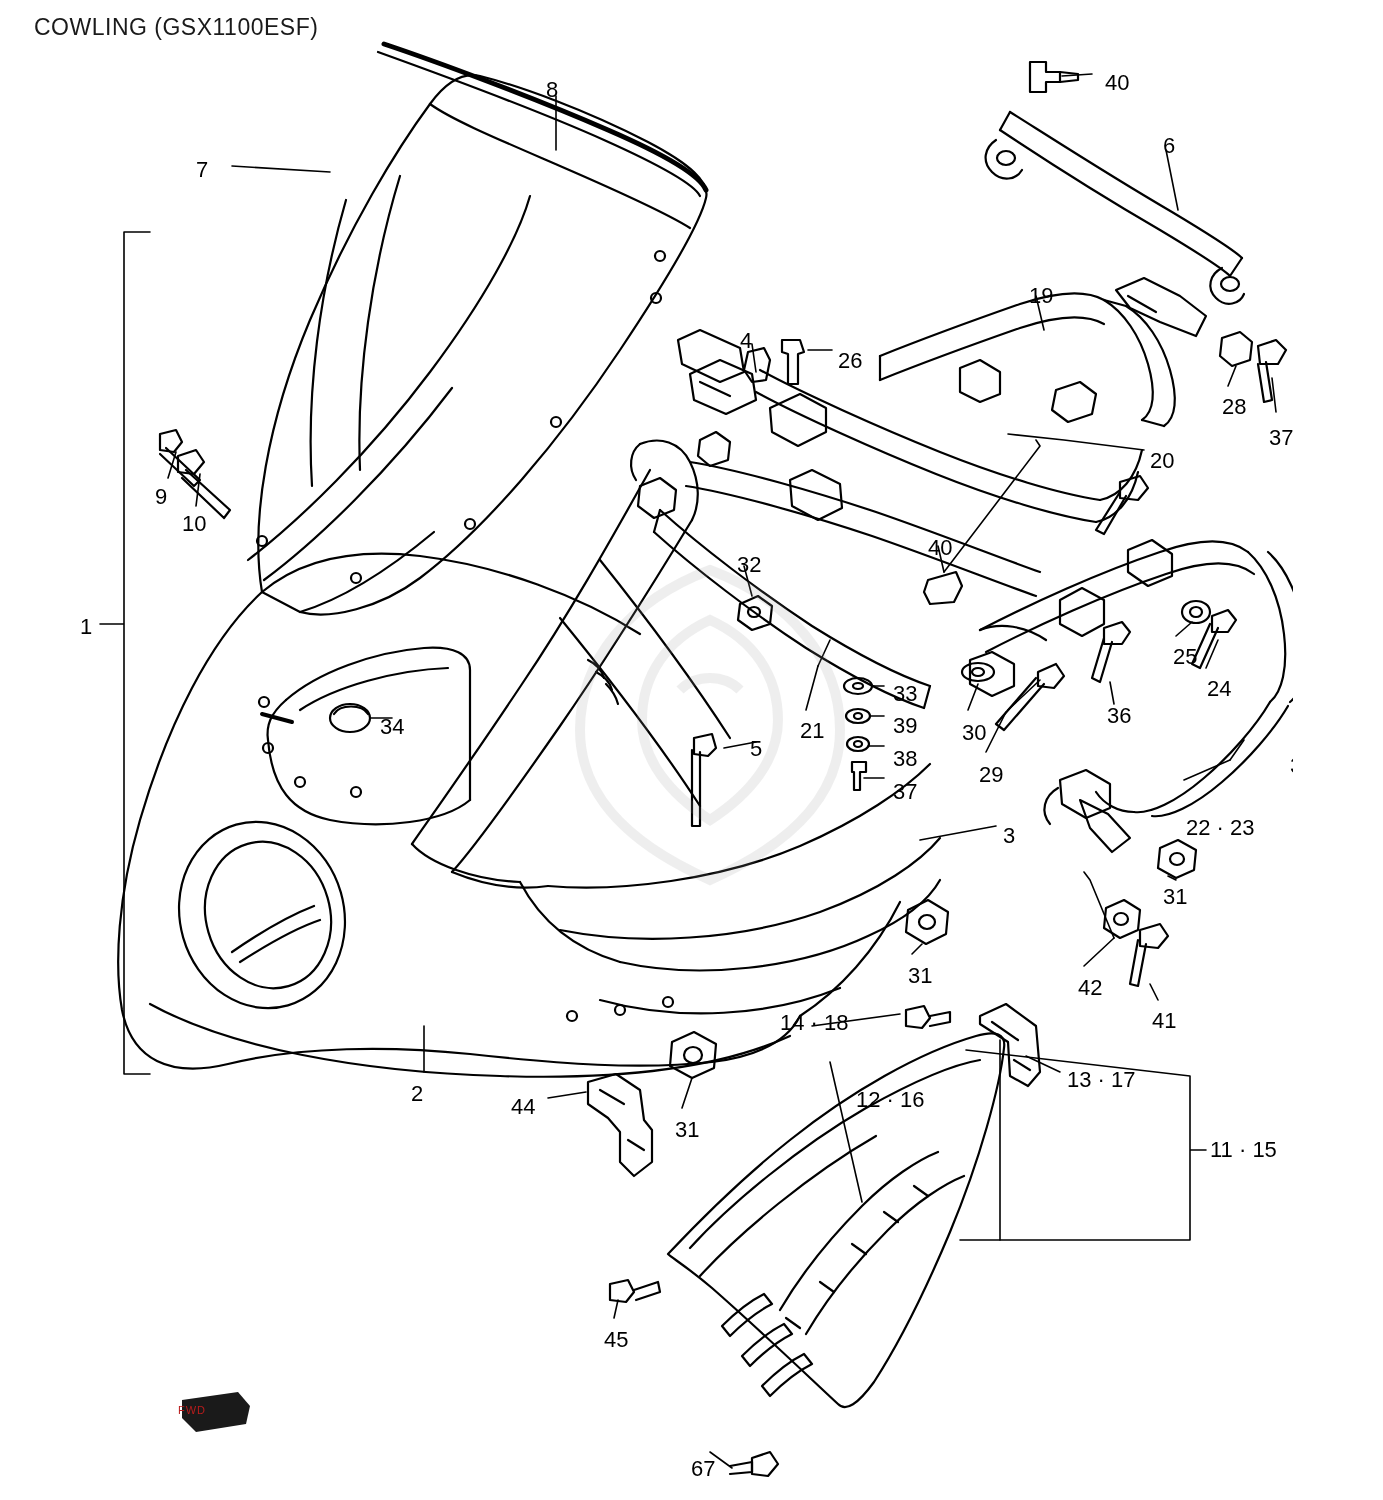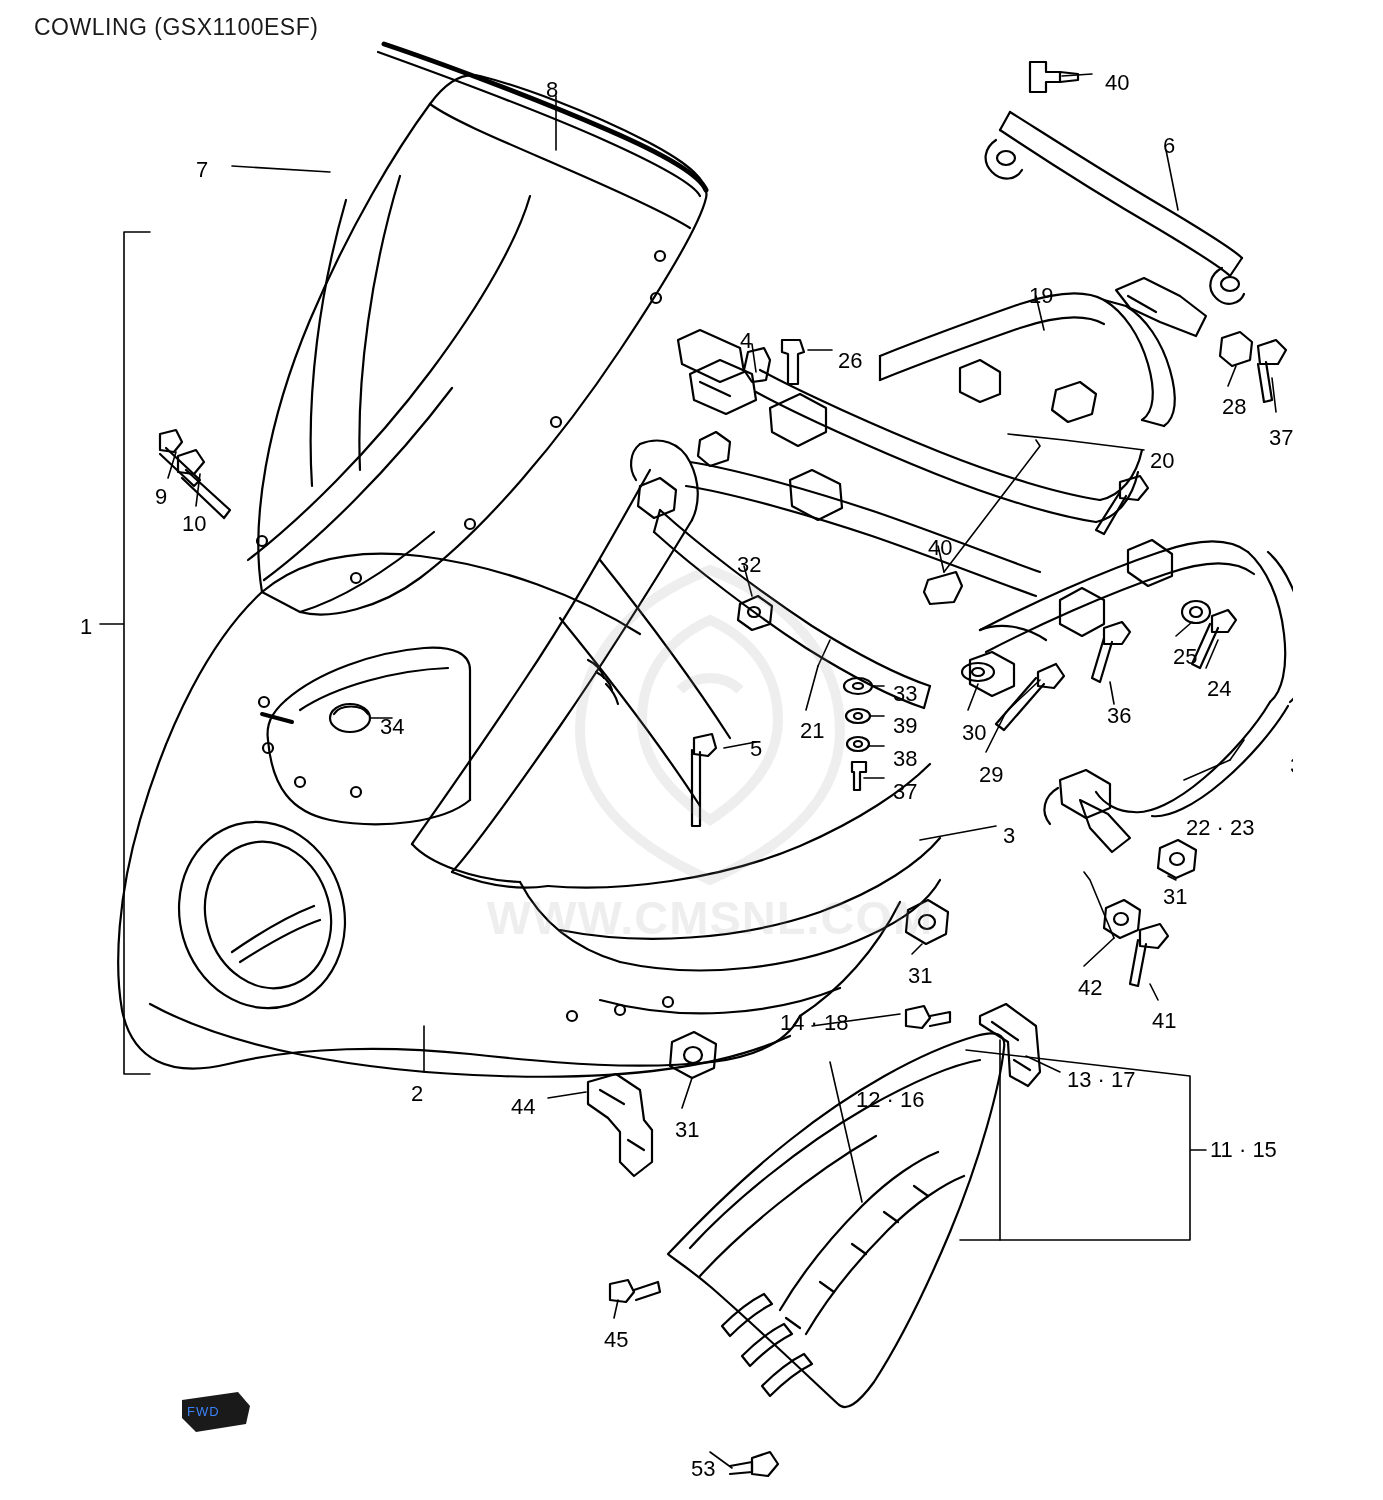--- a/index.html
+++ b/index.html
@@ -73,24 +73,24 @@
   }
   .fwd-badge {
     position: absolute;
     left: 178px;
     top: 1395px;
     width: 70px;
     height: 38px;
   }
   .fwd-badge span {
     position: absolute;
-    left: 9px;
+    left: 0;
     top: 9px;
-    font-size: 13px;
-    color: #3b82f6;
+    font-size: 11px;
+    color: #b91c1c;
     letter-spacing: 1px;
   }
 </style>
 </head>
 <body>
 
 <div id="page">
 
   <div id="diagram-title">COWLING (GSX1100ESF)</div>
 
@@ -419,21 +419,20 @@
     <svg viewBox="0 0 560 470" xmlns="http://www.w3.org/2000/svg">
       <g fill="none" stroke="#9a9a9a" stroke-width="10">
         <path d="M280 30 C 200 60 150 120 150 190 C 150 250 190 300 280 340
                  C 370 300 410 250 410 190 C 410 120 360 60 280 30 Z"></path>
         <path d="M280 80 C 236 100 212 136 212 180 C 212 220 240 254 280 280
                  C 320 254 348 220 348 180 C 348 136 324 100 280 80 Z"></path>
         <path d="M250 150 C 266 134 294 134 310 150"></path>
       </g>
       </svg><div></div>
     
-    <div class="wm-text">WWW.CMSNL.COM</div>
   </div>
 
   <div id="callouts">
     <span class="callout" style="left:80px;  top:614px;">1</span>
     <span class="callout" style="left:411px; top:1081px;">2</span>
     <span class="callout" style="left:1003px;top:823px;">3</span>
     <span class="callout" style="left:740px; top:328px;">4</span>
     <span class="callout" style="left:750px; top:736px;">5</span>
     <span class="callout" style="left:1163px;top:133px;">6</span>
     <span class="callout" style="left:196px; top:157px;">7</span>
@@ -463,18 +462,18 @@
     <span class="callout" style="left:893px; top:681px;">33</span>
     <span class="callout" style="left:380px; top:714px;">34</span>
     <span class="callout" style="left:1105px;top:70px;">40</span>
     <span class="callout" style="left:1107px;top:703px;">36</span>
     <span class="callout" style="left:893px; top:779px;">37</span>
     <span class="callout" style="left:893px; top:746px;">38</span>
     <span class="callout" style="left:893px; top:713px;">39</span>
     <span class="callout" style="left:928px; top:535px;">40</span>
     <span class="callout" style="left:1152px;top:1008px;">41</span>
     <span class="callout" style="left:1078px;top:975px;">42</span>
-    <span class="callout" style="left:691px; top:1456px;">53</span>
+    <span class="callout" style="left:691px; top:1456px;">67</span>
     <span class="callout" style="left:511px; top:1094px;">44</span>
     <span class="callout" style="left:604px; top:1327px;">45</span>
   </div>
 
 </div>
 
 </body></html>

